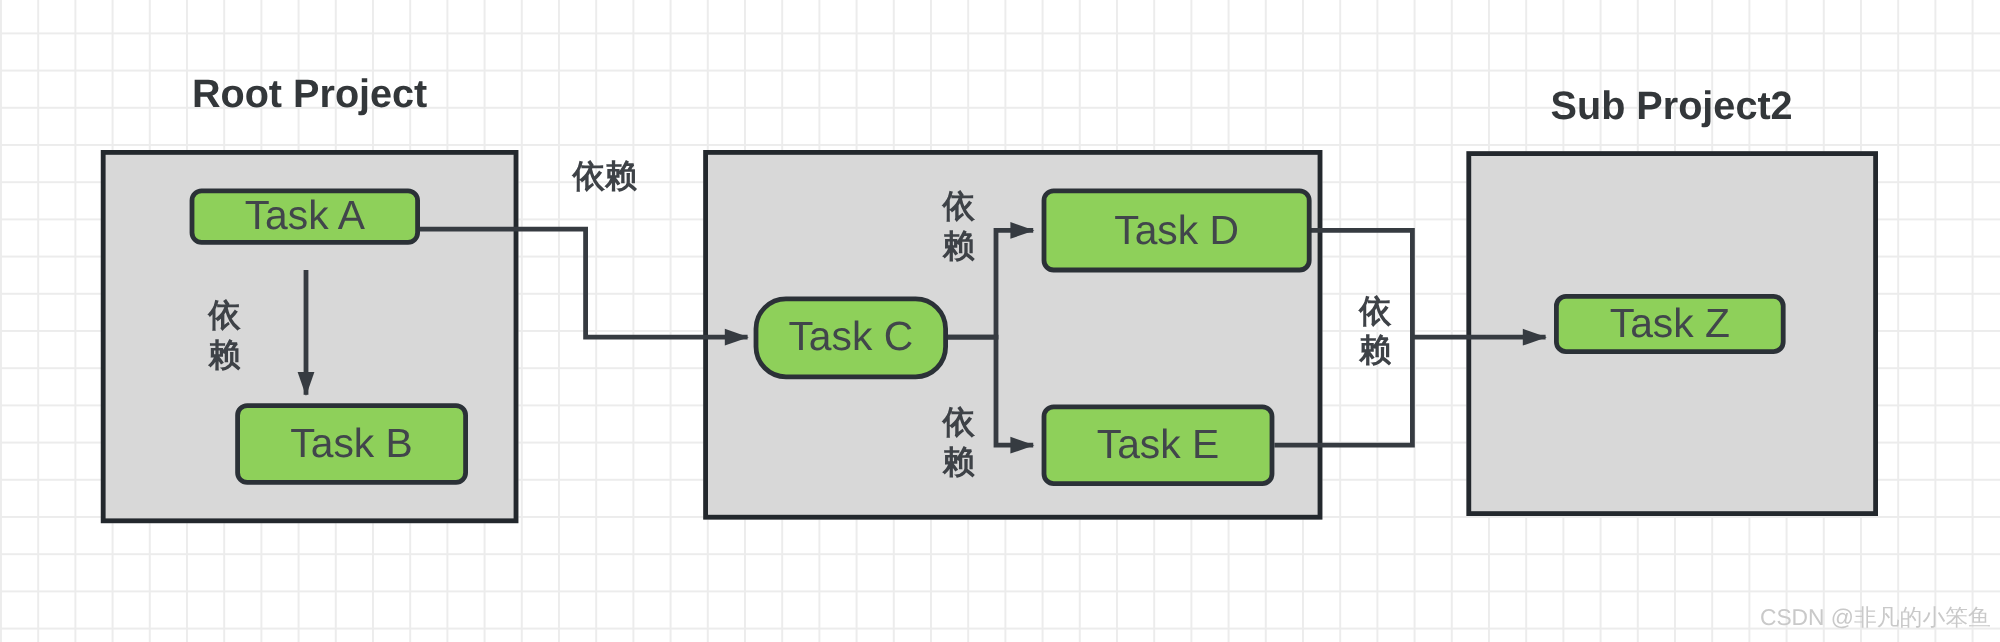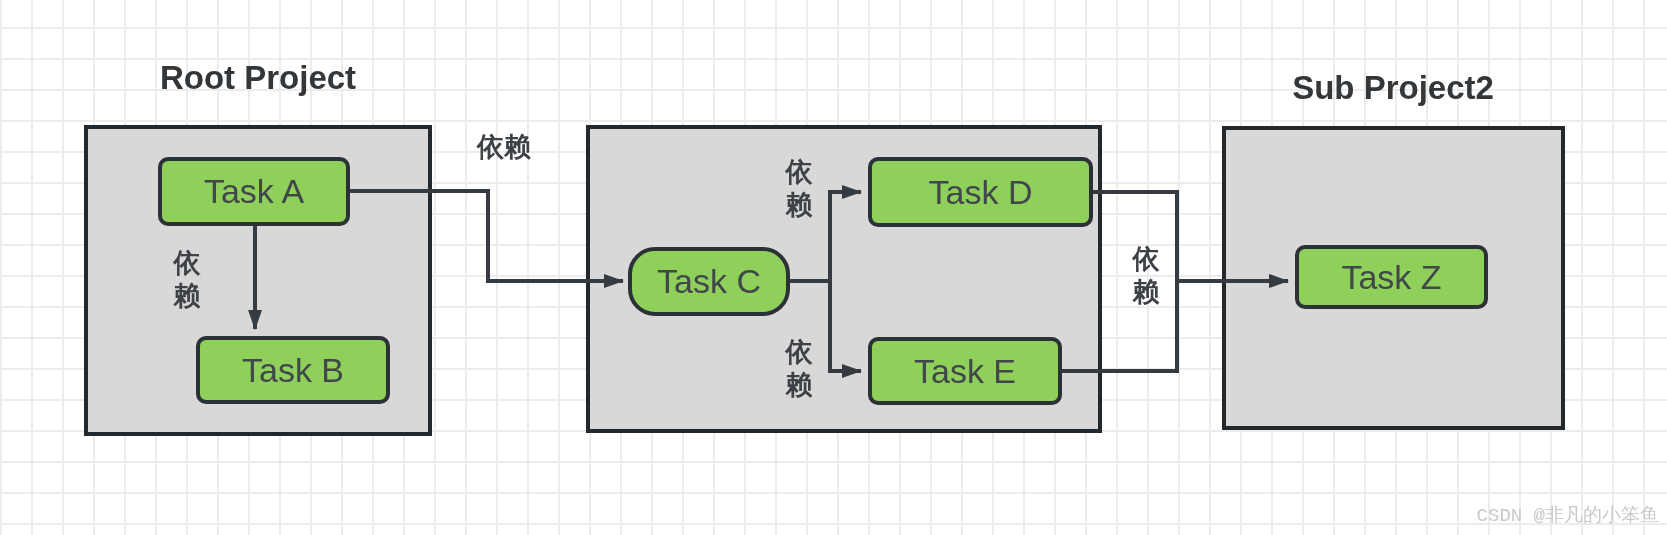--- a/index.html
+++ b/index.html
@@ -65,21 +65,20 @@
     fill: none;
   }
   #arrowhead-path { fill: var(--edge-line, #363b41); }
   .watermark {
     position: absolute;
     top: 502px;
     right: 8px;
     font-size: 19px;
     color: var(--watermark-text, #c9c9c9);
     white-space: nowrap;
-    font-family: Liberation Mono, monospace;
   }
 </style>
 </head>
 <body>
 
 <div id="canvas">
 
   <div class="group" style="left:84px; top:125px; width:348px; height:311px;"></div>
   <div class="group" style="left:586px; top:125px; width:516px; height:308px;"></div>
   <div class="group" style="left:1222px; top:126px; width:343px; height:304px;"></div>
@@ -94,36 +93,36 @@
     <path class="edge" d="M350 191 H488 V281 H623" marker-end="url(#arrowhead)"></path>
     <path class="edge" d="M788 281 H830 V192 H861" marker-end="url(#arrowhead)"></path>
     <path class="edge" d="M788 281 H830 V371 H861" marker-end="url(#arrowhead)"></path>
     <path class="edge" d="M1062 192 H1177 V371 H1062"></path>
     <path class="edge" d="M1177 281 H1288" marker-end="url(#arrowhead)"></path>
   </svg>
 
   <div class="group-title" style="left:258px; top:59px;">Root Project</div>
   <div class="group-title" style="left:1393px; top:69px;">Sub Project2</div>
 
-  <div class="task" style="left:158px; top:157px; width:192px; height:69px;">
+  <div class="task" style="left:158px; top:157px; width:192px; height:47px;">
     <span>Task A</span>
   </div>
   <div class="task" style="left:158px; top:336px; width:194px; height:68px;margin-left:38px;">
     <span>Task B</span>
   </div>
   <div class="task" style="left:628px; top:247px; width:162px; height:69px;border-radius:27px;">
     <span>Task C</span>
   </div>
   <div class="task" style="left:868px; top:157px; width:225px; height:70px;justify-content:center;">
     <span>Task D</span>
   </div>
   <div class="task" style="left:868px; top:337px; width:194px; height:68px;">
     <span>Task E</span>
   </div>
-  <div class="task" style="left:1295px; top:245px; width:193px; height:64px;">
+  <div class="task" style="left:1295px; top:245px; width:193px; height:50px;">
     <span>Task Z</span>
   </div>
 
   <div class="dep-label stacked" style="left:187px; top:247px;">依赖</div>
   <div class="dep-label horizontal" style="left:477px; top:131px;">依赖</div>
   <div class="dep-label stacked" style="left:799px; top:156px;">依赖</div>
   <div class="dep-label stacked" style="left:799px; top:336px;">依赖</div>
   <div class="dep-label stacked" style="left:1146px; top:243px;">依赖</div>
 
   <div class="watermark">CSDN @非凡的小笨鱼</div>

